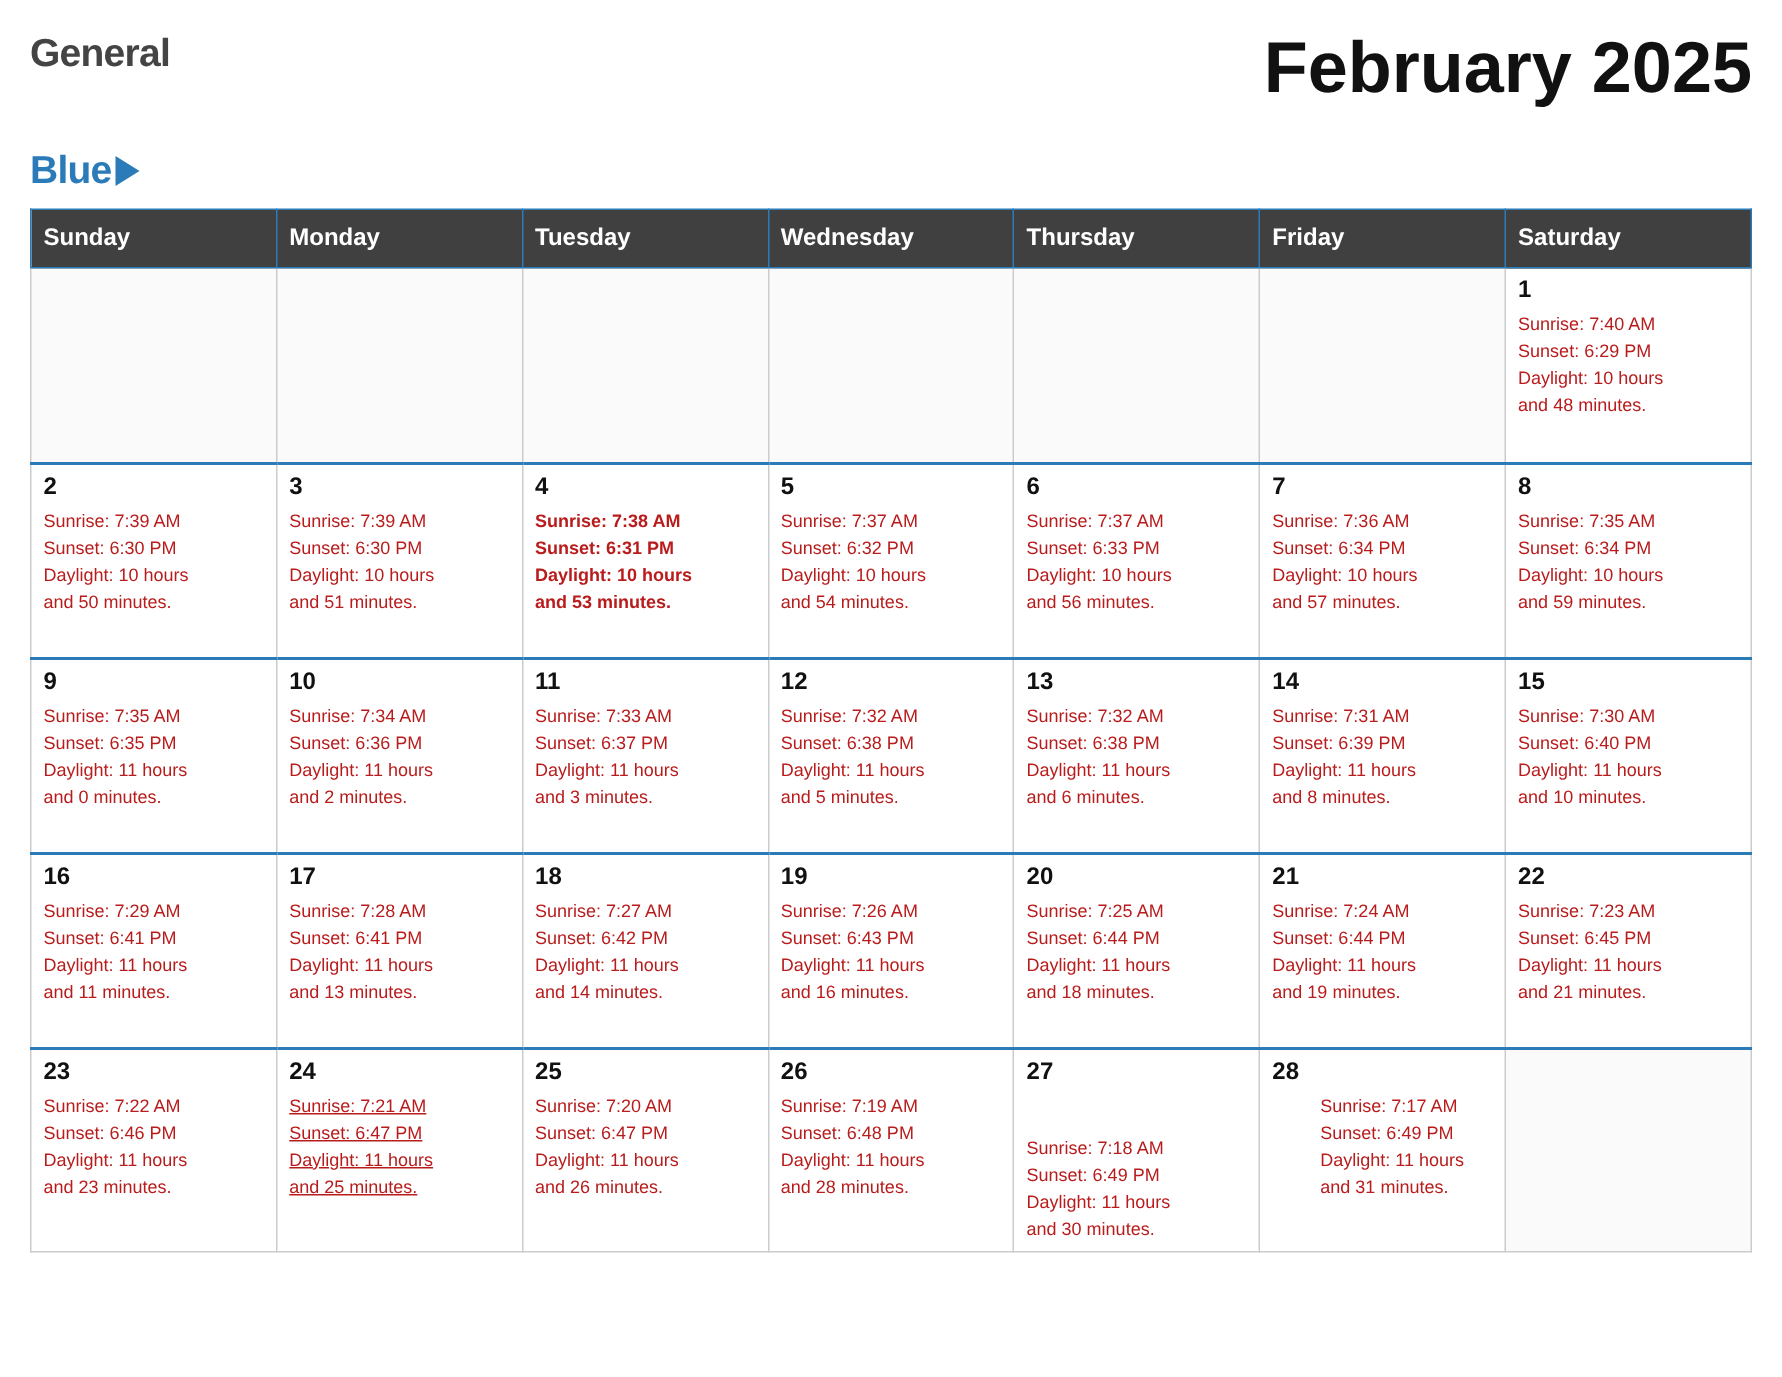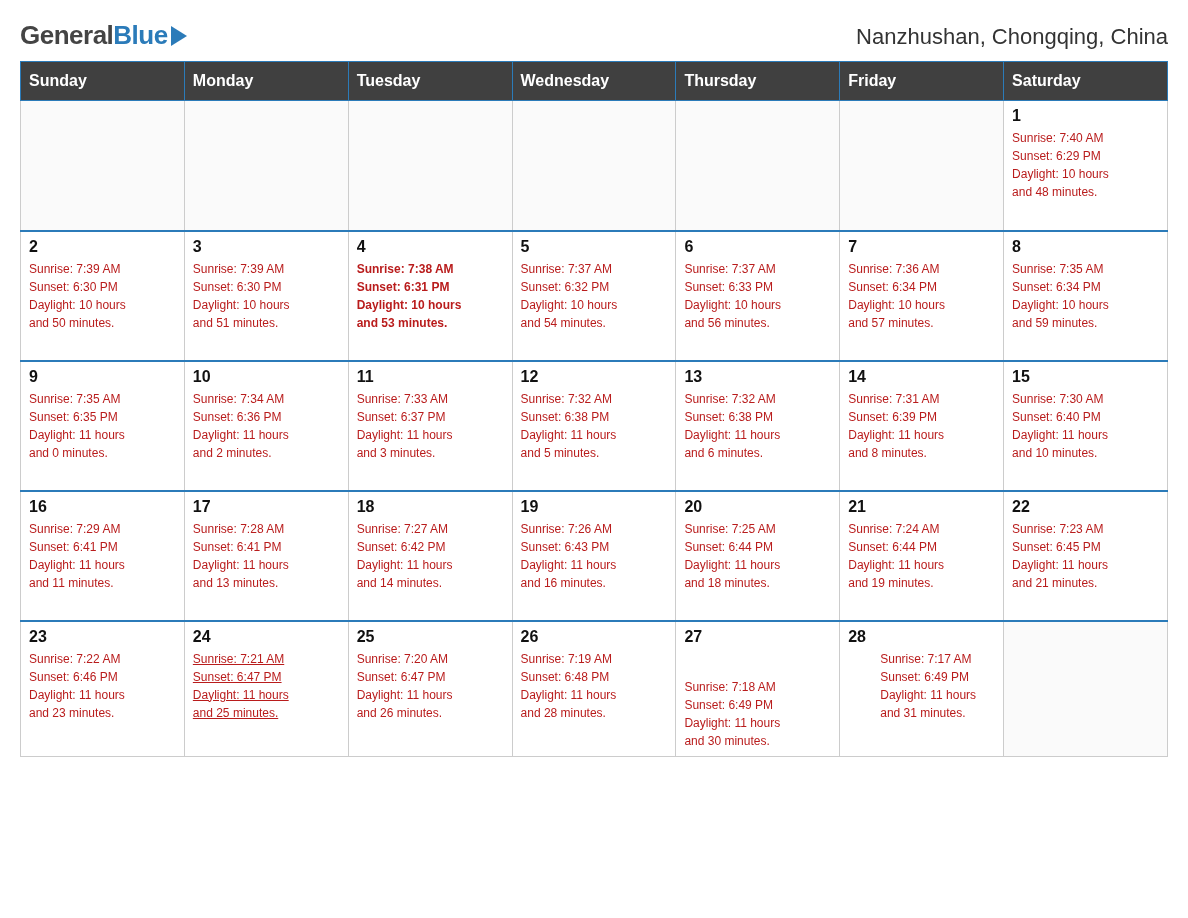--- a/index.html
+++ b/index.html
@@ -72,21 +72,23 @@
     .row-divider td {
       border-top: 2px solid #2b7bb9;
     }
     .logo-wrapper {
       display: flex;
       flex-direction: row;
       align-items: flex-start;
     }
     .logo-lines {
       display: flex;
+      flex-direction: column;
       justify-content: space-between;
+      gap: 47px;
     }
     .logo-line1 {
       font-size: 26px;
       font-weight: bold;
       color: #444;
       letter-spacing: -0.5px;
     }
     .logo-line2 {
       font-size: 26px;
       font-weight: bold;
@@ -113,21 +115,21 @@
   <div class="logo-wrapper">
     <div class="logo-lines">
       <div class="logo-line1">General</div>
       <div class="logo-line2">
         <span>Blue</span>
         <span class="triangle-right"></span>
       </div>
     </div>
   </div>
   <div class="title-block">
-    <div class="location-title">Nanzhushan, Chongqing, China</div>
+    <div class="month-title">February 2025</div>
   </div>
 </div>
 
 <table class="calendar">
   <thead>
     <tr>
       <th>Sunday</th>
       <th>Monday</th>
       <th>Tuesday</th>
       <th>Wednesday</th>

